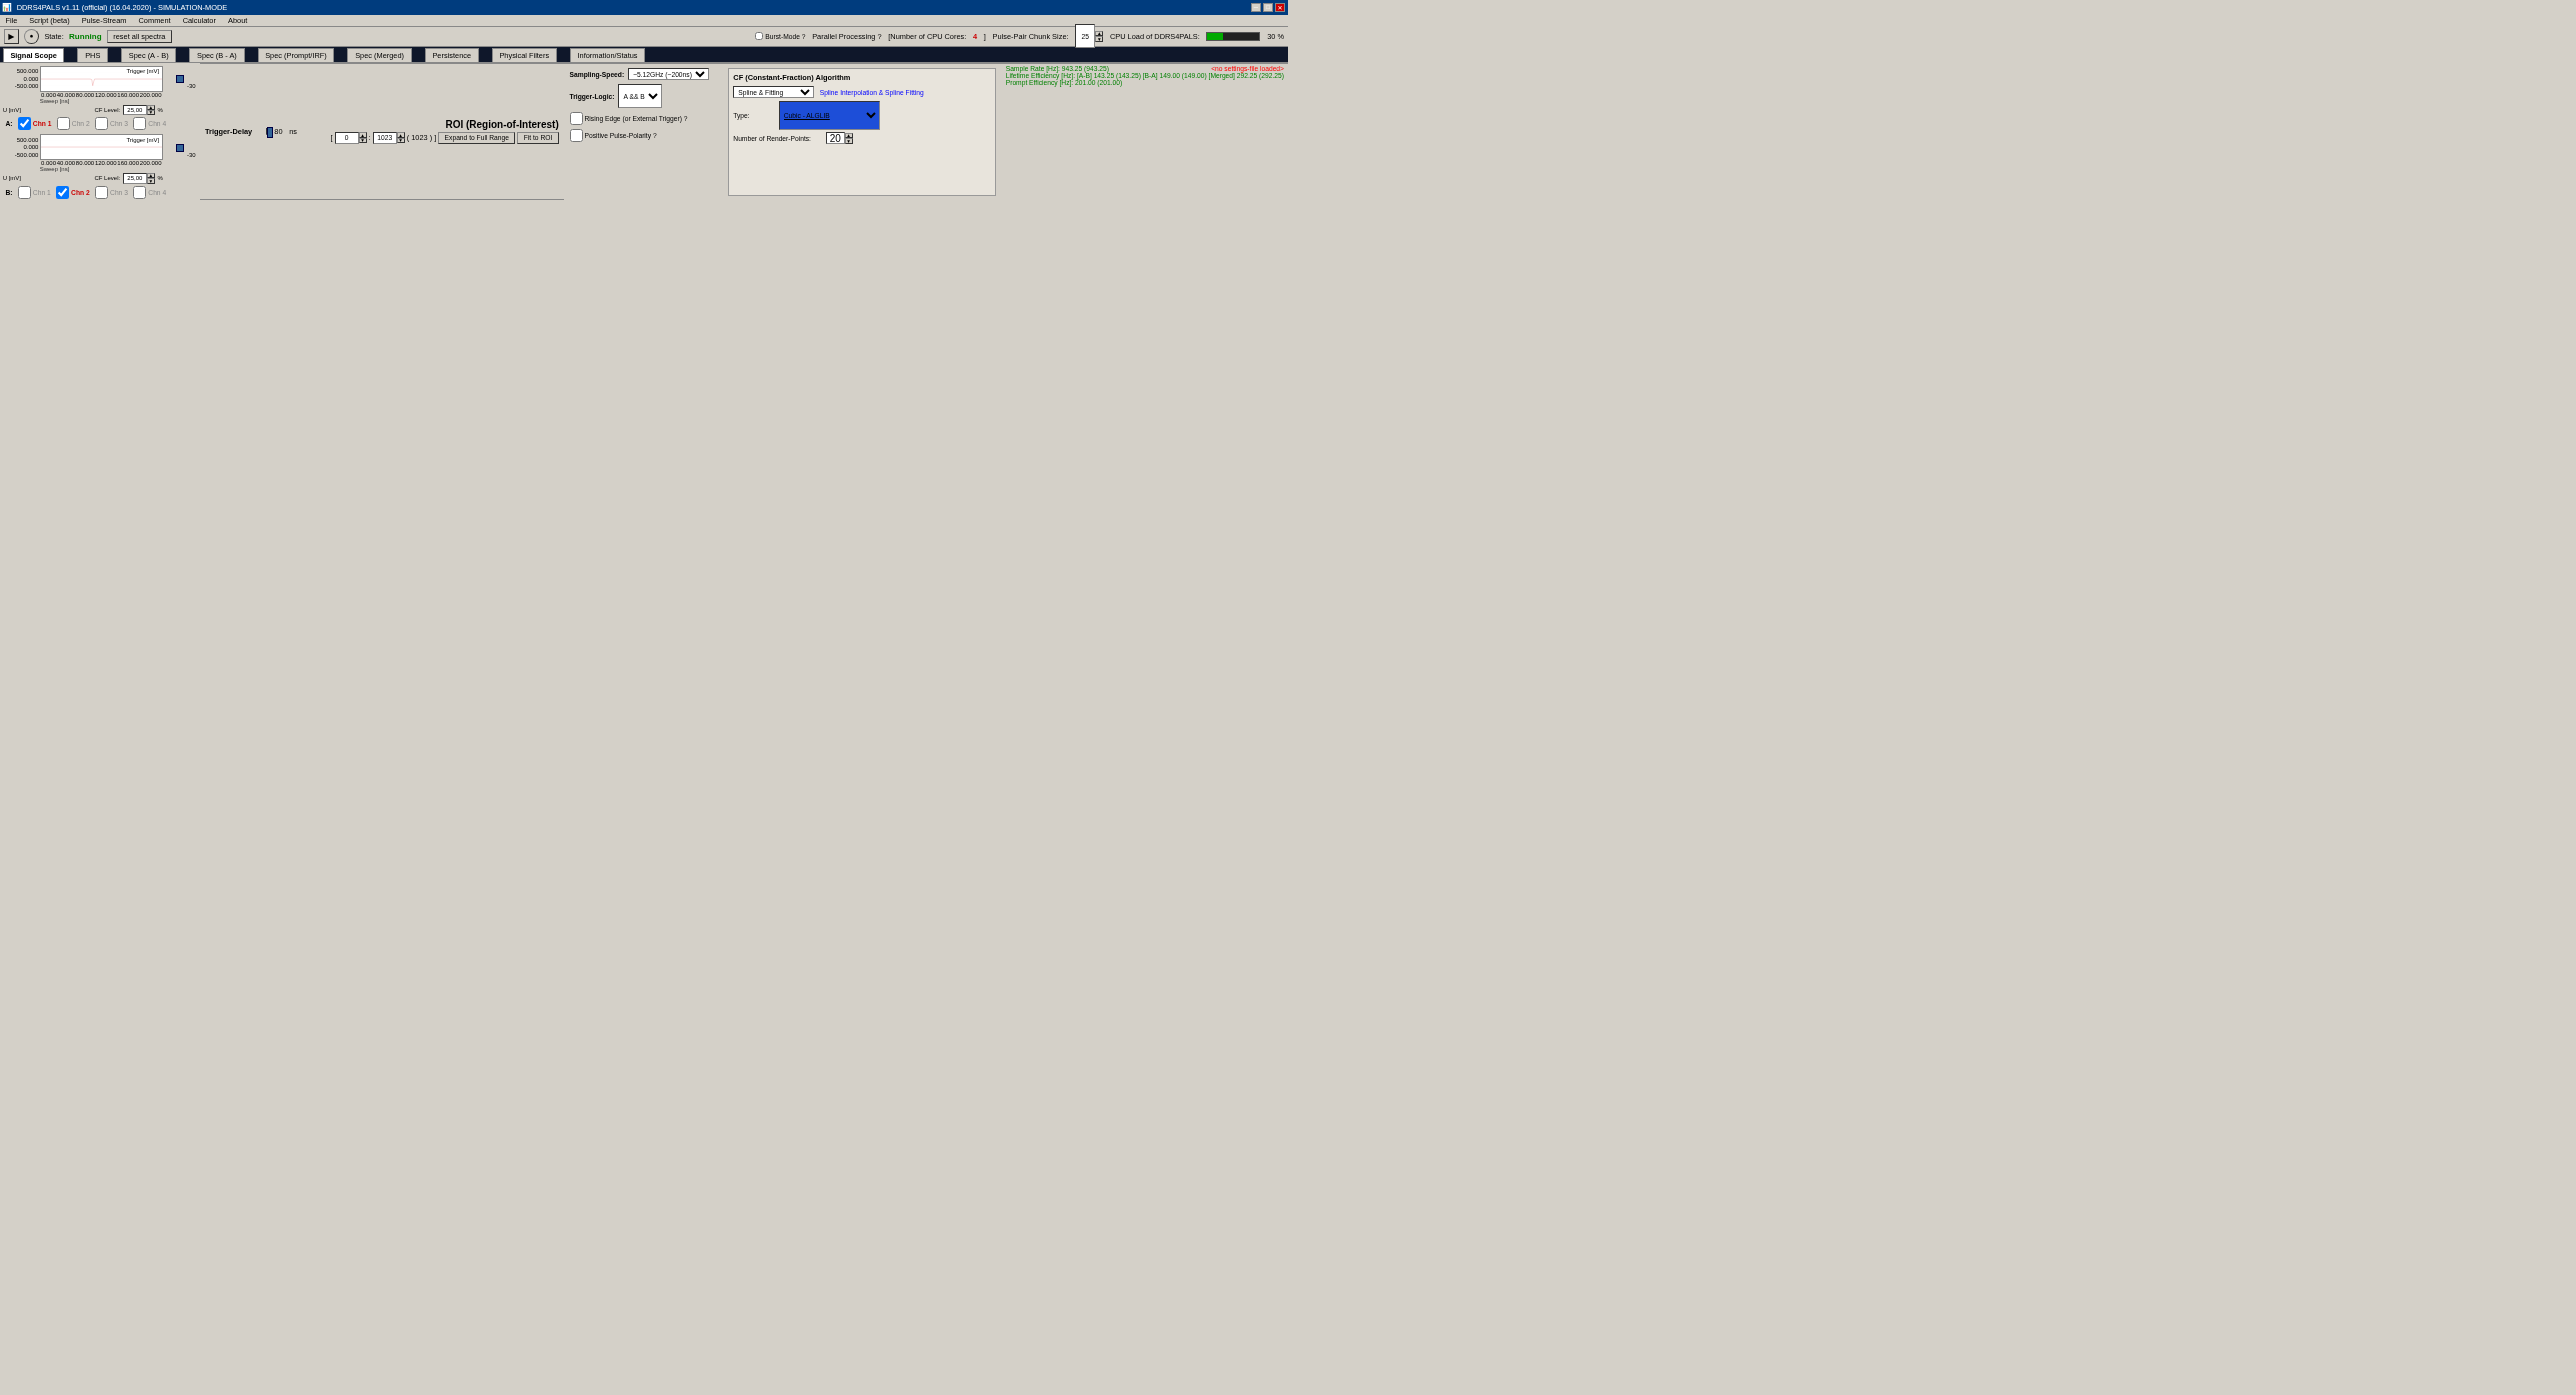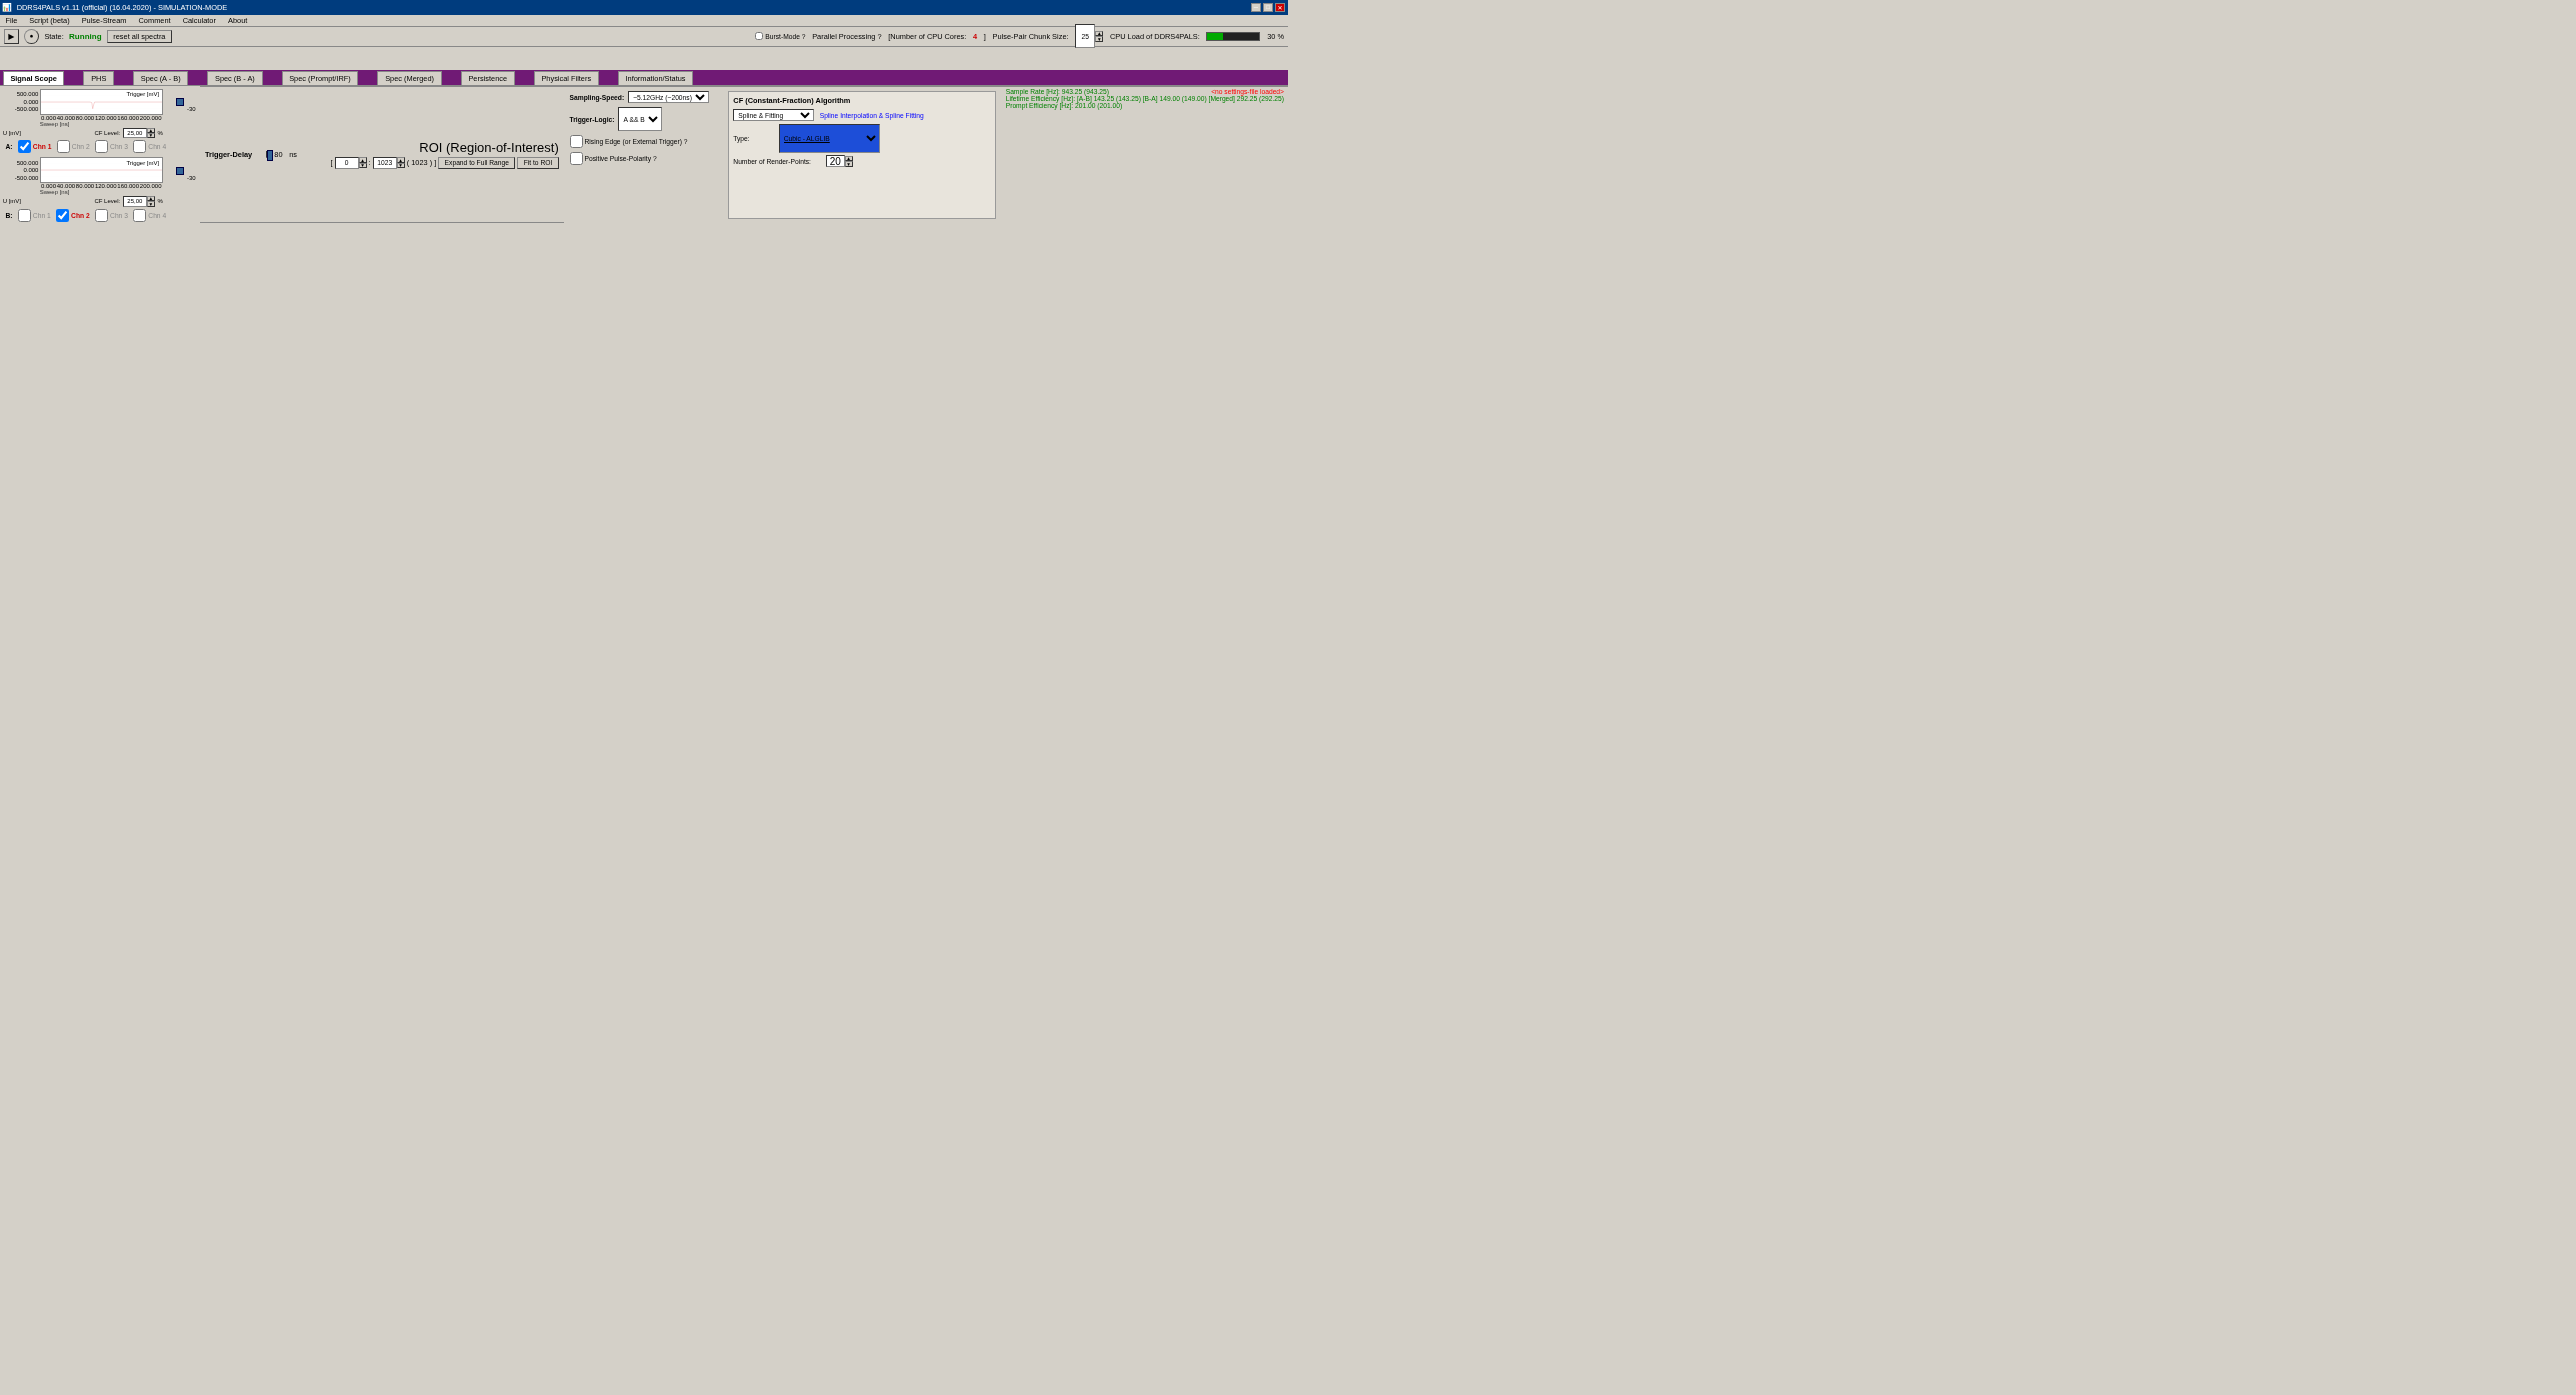--- a/index.html
+++ b/index.html
@@ -75,25 +75,24 @@
       background: #222;
       border: 0.7px solid #555;
       position: relative;
     }
     .cpu-bar-fill {
       height: 100%;
       background: #00aa00;
     }
     .tabs {
       display: flex;
-      background: #701a75;
+      background: #0f172a;
       border-bottom: 0.7px solid #888;
       padding: 1.3px 2.7px 0;
-      gap: 19px;
-      margin-top: 23px;
+      gap: 13px;
     }
     .tab {
       padding: 2px 6.7px;
       background: #d4d0c8;
       border: 0.7px solid #888;
       border-bottom: none;
       cursor: pointer;
       font-size: 7.4px;
     }
     .tab.active {
@@ -406,21 +405,21 @@
     <span style="font-weight:bold; font-size:7.4px; min-width:54px;">Trigger-Delay</span>
     <div style="flex:1; position:relative;">
       <div style="height:6.7px; background:white; border:0.7px inset #888; position:relative;">
         <div style="width:6.7px; height:10.7px; background:#336699; border:0.7px solid #004; position:absolute; top:-2px; left:18%;"></div>
       </div>
     </div>
     <span style="font-size:7.4px;">80</span>
     <span style="font-size:7.4px;">ns</span>
 
     <div style="display:flex; flex-direction:column; align-items:flex-end; min-width:255px; gap:1.3px;">
-      <span style="font-weight:normal; font-size:13px;padding-left:28px;">ROI (Region-of-Interest)</span>
+      <span style="font-weight:bold; font-size:10px;padding-left:28px;">ROI (Region-of-Interest)</span>
       <div style="display:flex; align-items:center; gap:2px;">
         <span>[</span>
         <div class="spinbox">
           <input type="text" value="0" style="width: 24px; height: 12px; border: 0.7px inset rgb(136, 136, 136); font-size: 6.7px; text-align: center;">
           <div class="spinbox-btns">
             <div class="spinbox-btn">▲</div>
             <div class="spinbox-btn">▼</div>
           </div>
         </div>
         <span>:</span>

